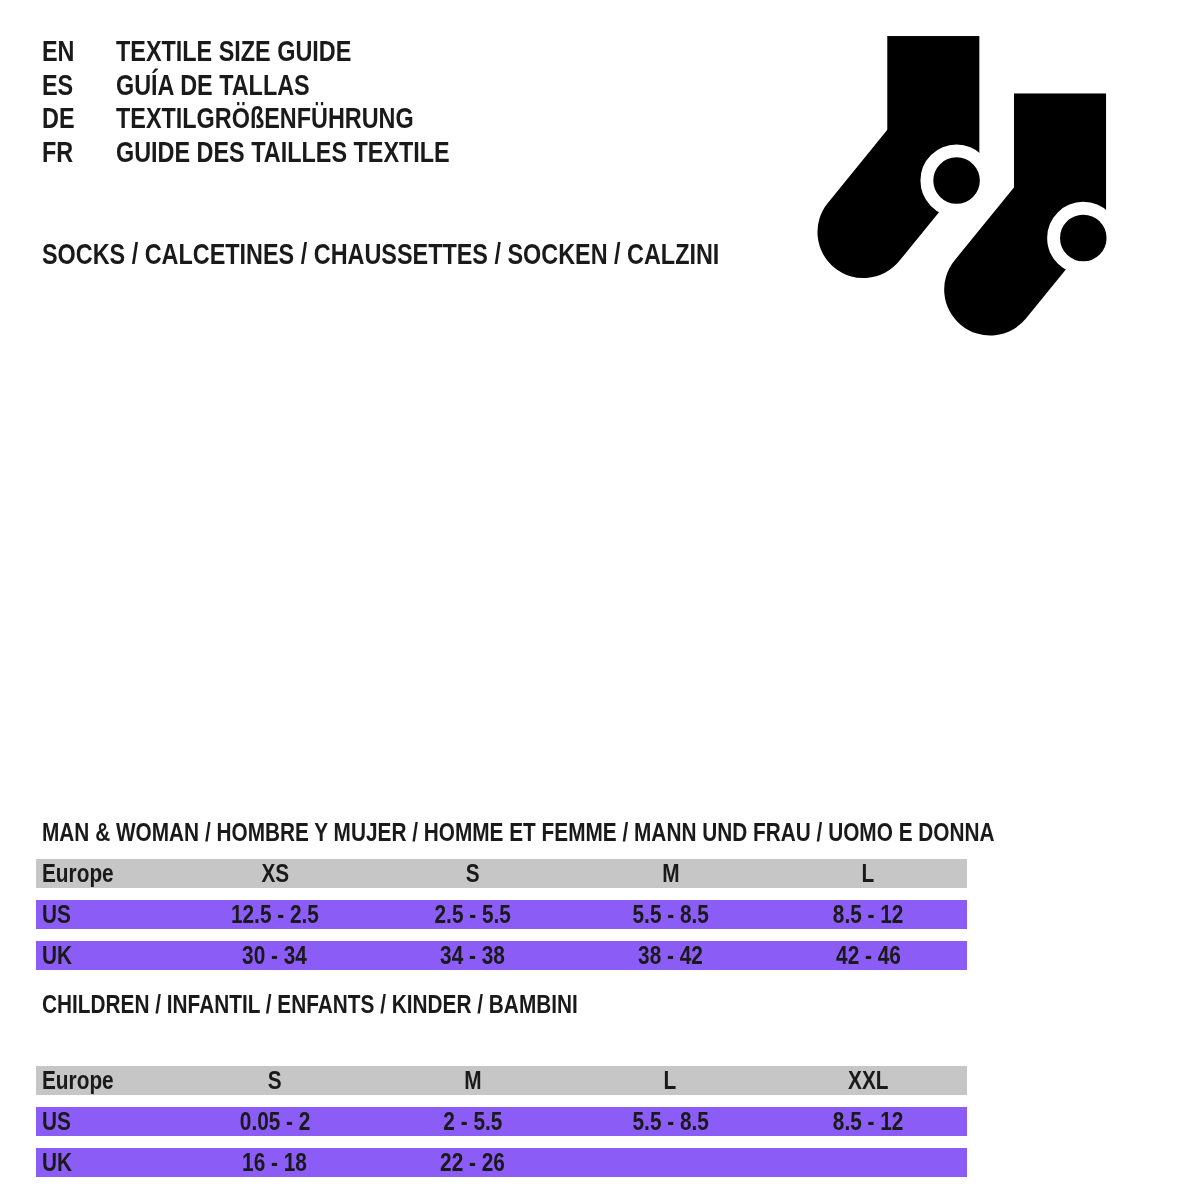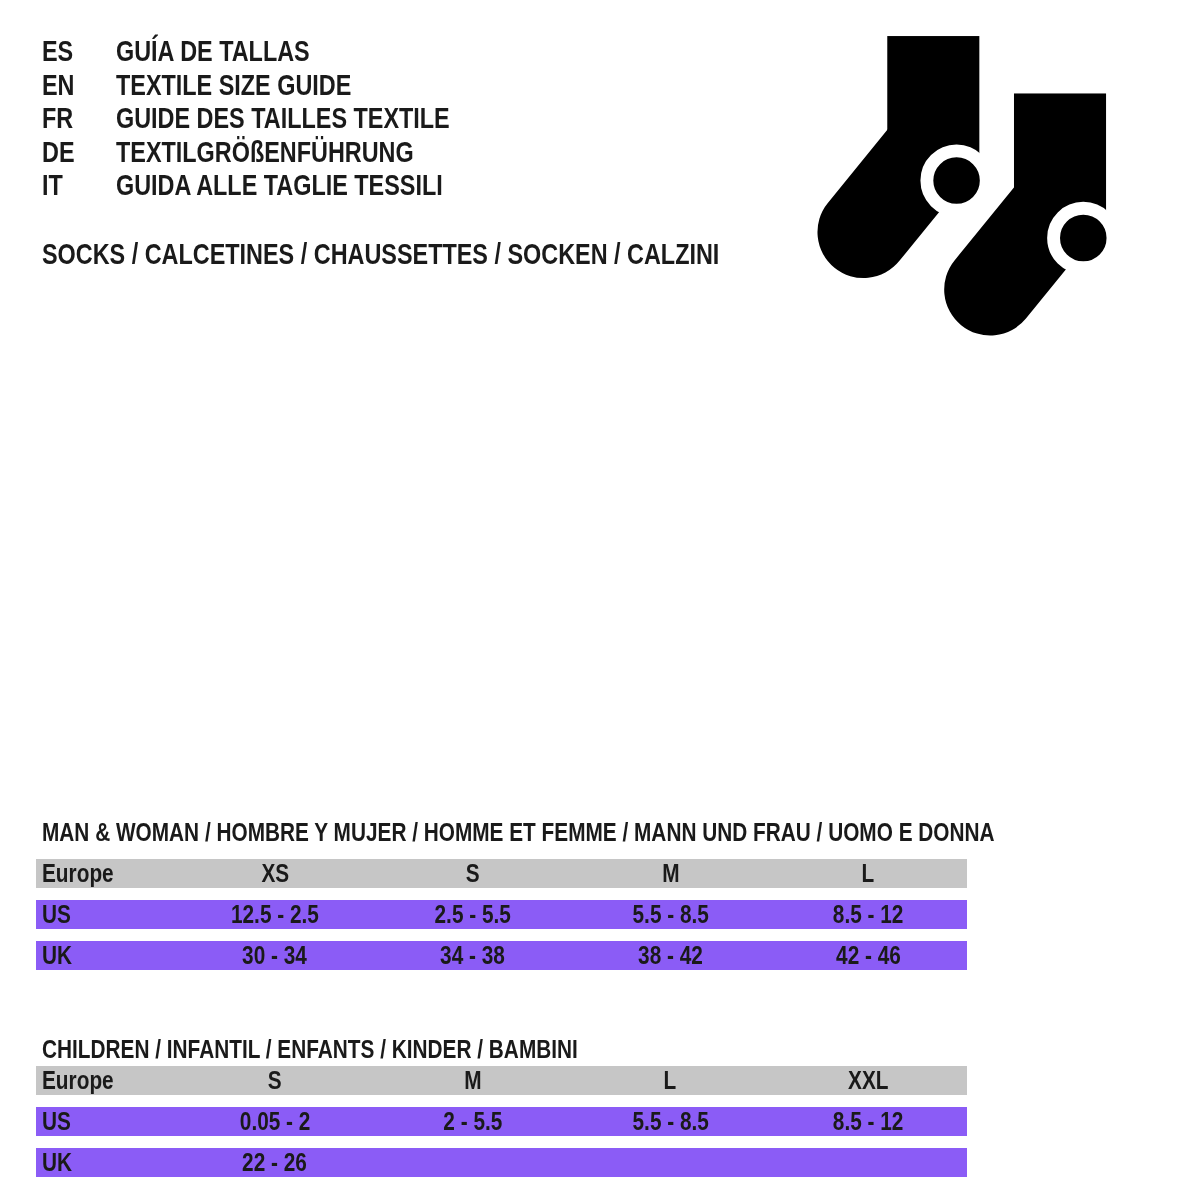--- a/index.html
+++ b/index.html
@@ -73,21 +73,21 @@
 
   
   .tbl-title {
     position: absolute;
     left: 42px;
     font-size: 26px;
     line-height: 30px;
     height: 30px;
   }
   .tbl-title.t1 { top: 817px; }
-  .tbl-title.t2 { top: 1034px; }
+  .tbl-title.t2 { top: 989px; }
 
   .size-table {
     position: absolute;
     left: 36px;
     width: 931px;
   }
   .size-table.t1 { top: 859px; }
   .size-table.t2 { top: 1066px; }
 
   .trow {
@@ -114,38 +114,34 @@
     text-align: center;
   }
 </style>
 </head>
 <body>
 
 <div class="canvas">
 
   <div class="lang-block">
     <div class="lang-row">
+      <span class="lang-code"><span class="cond">EN</span></span>
+      <span class="cond">TEXTILE SIZE GUIDE</span>
+    </div>
+    <div class="lang-row">
       <span class="lang-code"><span class="cond">ES</span></span>
       <span class="cond">GUÍA DE TALLAS</span>
     </div>
     <div class="lang-row">
-      <span class="lang-code"><span class="cond">EN</span></span>
-      <span class="cond">TEXTILE SIZE GUIDE</span>
+      <span class="lang-code"><span class="cond">DE</span></span>
+      <span class="cond">TEXTILGRÖßENFÜHRUNG</span>
     </div>
     <div class="lang-row">
       <span class="lang-code"><span class="cond">FR</span></span>
       <span class="cond">GUIDE DES TAILLES TEXTILE</span>
-    </div>
-    <div class="lang-row">
-      <span class="lang-code"><span class="cond">DE</span></span>
-      <span class="cond">TEXTILGRÖßENFÜHRUNG</span>
-    </div>
-    <div class="lang-row">
-      <span class="lang-code"><span class="cond">IT</span></span>
-      <span class="cond">GUIDA ALLE TAGLIE TESSILI</span>
     </div>
   </div>
 
   <div class="category-line">
     <span class="cond">SOCKS / CALCETINES / CHAUSSETTES / SOCKEN / CALZINI</span>
   </div>
 
   <svg class="socks-icon" viewBox="0 0 298 308" xmlns="http://www.w3.org/2000/svg" aria-hidden="true">
     <g id="sock" fill="#000000">
       <rect x="72" y="0" width="93" height="140"></rect>
@@ -197,17 +193,18 @@
     </div>
     <div class="trow plain">
       <span class="cell-label"><span class="cond-l">US</span></span>
       <span class="cell-size"><span class="cond-c">0.05 - 2</span></span>
       <span class="cell-size"><span class="cond-c">2 - 5.5</span></span>
       <span class="cell-size"><span class="cond-c">5.5 - 8.5</span></span>
       <span class="cell-size"><span class="cond-c">8.5 - 12</span></span>
     </div>
     <div class="trow alt">
       <span class="cell-label"><span class="cond-l">UK</span></span>
+      <span class="cell-size"><span class="cond-c">16 - 18</span></span>
       <span class="cell-size"><span class="cond-c">22 - 26</span></span>
     </div>
   </div>
 
 </div>
 
 </body></html>

